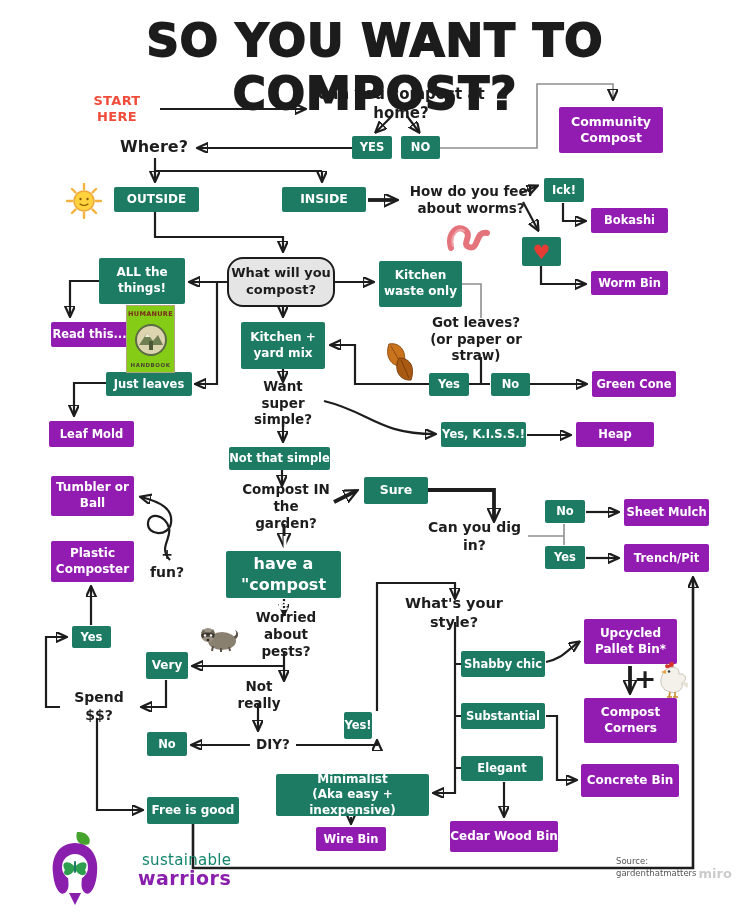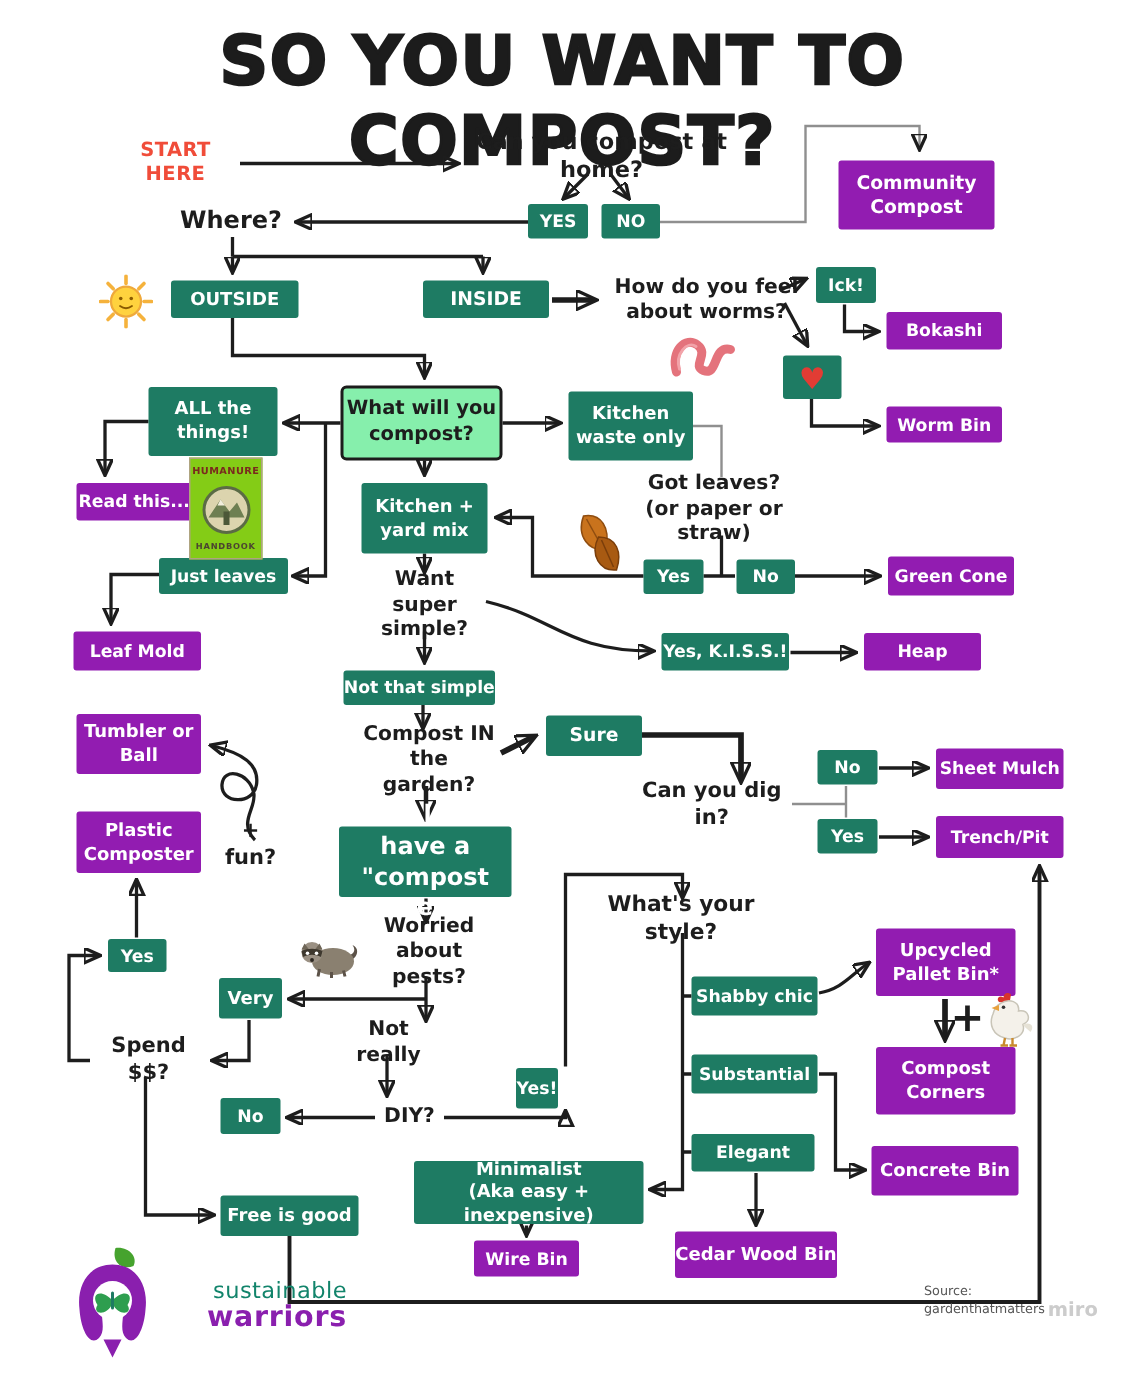--- a/index.html
+++ b/index.html
@@ -14,21 +14,21 @@
   .wires path.thick{stroke-width:3.8;}
   .wires path.med{stroke-width:3;}
   .wires path.loop{stroke-width:2.6;}
   .wires path.grey{stroke:#8f8f8f;stroke-width:1.6;}
   .node{position:absolute;z-index:2;box-sizing:border-box;display:flex;align-items:center;
         justify-content:center;text-align:center;white-space:pre-line;font-weight:bold;
         font-size:11.5px;line-height:1.3;}
   .g{background:var(--green);color:#fff;border-radius:2px;}
   .p{background:var(--purple);color:#fff;border-radius:2px;}
   .q{color:var(--ink);font-size:13.5px;line-height:1.25;z-index:2;}
-  .qbox{background:#86efac;border:2.5px solid #1c1c1c;border-radius:4px;color:var(--ink);}
+  .qbox{background:#e5e5e5;border:2.5px solid #1c1c1c;border-radius:16px;color:var(--ink);}
   .heart{color:#E23C34 !important;font-size:20px !important;line-height:1;}
   .start{color:var(--red) !important;letter-spacing:0.3px;}
   .icon{position:absolute;z-index:3;}
   .book{position:absolute;left:126px;top:305px;width:49px;height:68px;z-index:3;
         background:#84cc16;border:1px solid #AFA480;display:flex;flex-direction:column;
         align-items:center;justify-content:space-between;padding:4px 2px;box-sizing:border-box;}
   .book-t{font-size:6.5px;font-weight:bold;color:#7A2A1E;letter-spacing:0.3px;}
   .book-b{font-size:5.5px;font-weight:bold;color:#4C4530;letter-spacing:0.5px;}
   .logo{position:absolute;left:46px;top:831px;display:flex;z-index:3;align-items:center;}
   .logo-text{margin-left:6px;margin-top:2px;}

